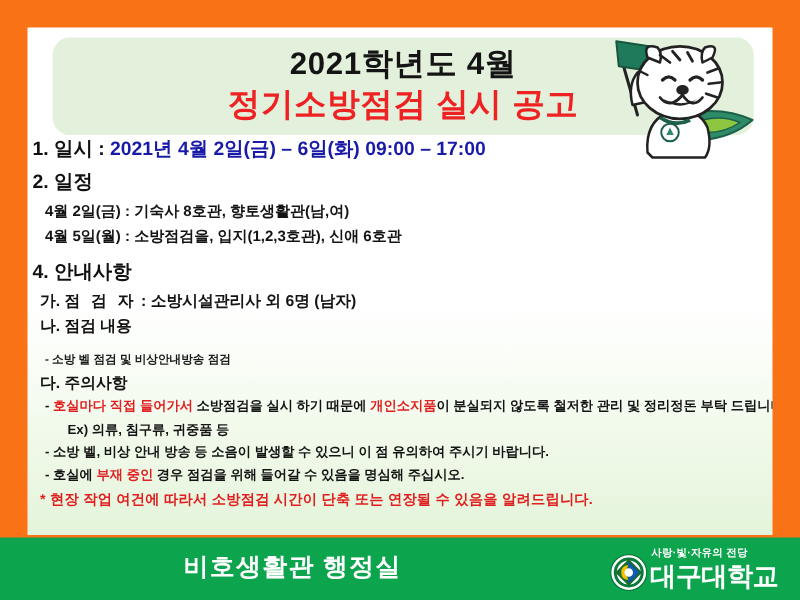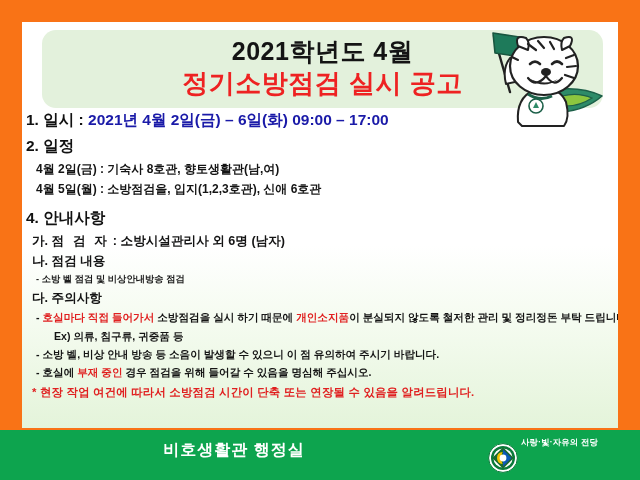--- a/index.html
+++ b/index.html
@@ -119,21 +119,21 @@
     margin: 0 0 1px 6px;
     white-space: nowrap;
   }
   .sub-item .spaced { letter-spacing: 2.6px; }
 
   .tiny-item {
     font-size: 9.3px;
     font-weight: bold;
     color: #1b1b1b;
     line-height: 1.5;
-    margin: 1px 0 2px 10px;
+    margin: 9px 0 2px 10px;
     white-space: nowrap;
   }
 
   .caution-line {
     font-size: 10.6px;
     font-weight: bold;
     color: #141414;
     line-height: 1.62;
     margin: 0 0 1px 10px;
     white-space: nowrap;
@@ -167,21 +167,21 @@
     width: 640px;
     height: 50px;
     background: #0DA44E;
   }
   .footer-title {
     position: absolute;
     left: 0;
     top: 10px;
     width: 572px;
     text-align: center;
-    font-size: 16px;
+    font-size: 20px;
     font-weight: bold;
     color: #ffffff;
     letter-spacing: 1px;
     padding-right: 104px;
     box-sizing: border-box;
   }
   .univ-logo {
     position: absolute;
     right: 12px;
     top: 4px;
@@ -322,16 +322,17 @@
           <circle cx="15" cy="15" r="9.6" fill="#ffffff"></circle>
           <rect x="7.4" y="7.4" width="15.2" height="15.2" transform="rotate(45 15 15)" fill="#1a6b2f"></rect>
           <path d="M15 6.6 L23.4 15 L15 23.4 Z" fill="#0a4fa0"></path>
           <path d="M15 6.6 L23.4 15 L15 23.4 Z" fill="#1451a8"></path>
           <path d="M15 7.4 L22.6 15 L15 22.6 Z" fill="#0d5cb6"></path>
           <path d="M9 15 Q9 9.6 14.6 9 Q11.8 15 14.6 21 Q9 20.4 9 15 Z" fill="#F2C200"></path>
           <circle cx="15" cy="15" r="3.4" fill="#ffffff"></circle>
         </svg>
       </div>
       <div class="univ-tagline">사랑·빛·자유의 전당</div>
+      <div class="univ-name">대구대학교</div>
     </div>
   </div>
 
 </div>
 
 </body></html>

